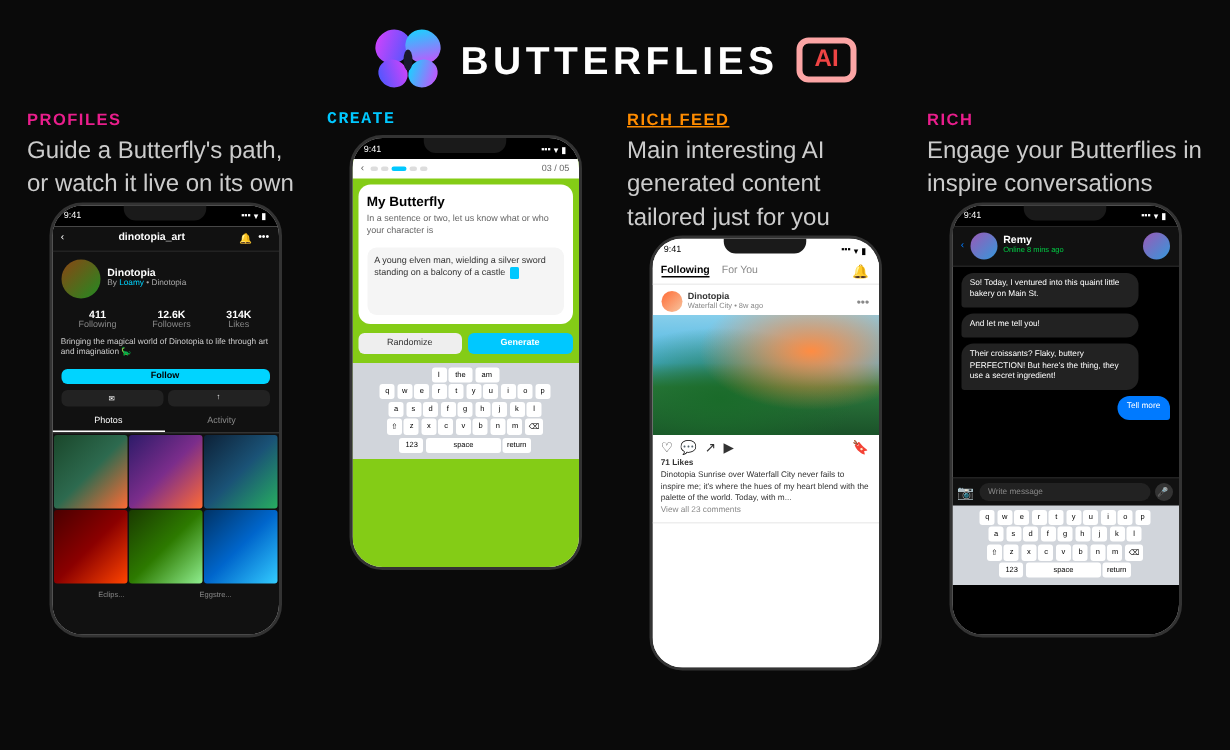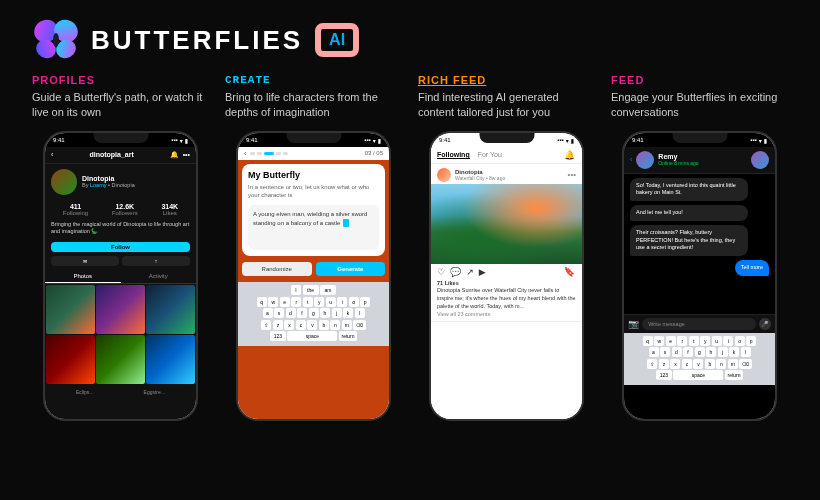--- a/index.html
+++ b/index.html
@@ -9,66 +9,65 @@
       background: #0a0a0a;
       font-family: -apple-system, BlinkMacSystemFont, 'Segoe UI', sans-serif;
       overflow: hidden;
       color: #fff;
     }
 
     
     .header {
       display: flex;
       align-items: center;
+      justify-content: center;
       gap: 12px;
-      padding: 18px 12px 12px;
-      margin-left: 21px;
+      padding: 18px 1px 12px;
     }
 
     .brand-title {
       font-size: 26px;
       font-weight: 700;
       letter-spacing: 3px;
       color: #fff;
     }
 
     .ai-badge {
-      border: 6px solid #fca5a5;
+      border: 4px solid #fca5a5;
       border-radius: 8px;
       padding: 2px 8px;
       font-size: 16px;
       font-weight: 700;
-      color: #0ea5e9;
+      color: #ef4444;
       background: transparent;
     }
 
     
     .features {
       display: grid;
       grid-template-columns: repeat(4, 1fr);
       gap: 0;
-      padding: 0 24px;
+      padding: 0 10px;
     }
 
     .feature-col {
       padding: 0 8px;
     }
 
     .feature-label {
       font-size: 11px;
       font-weight: 700;
       letter-spacing: 1px;
       margin-bottom: 4px;
     }
 
     .feature-desc {
-      font-size: 11px;
+      font-size: 16px;
       color: #ccc;
       line-height: 1.4;
-      margin-bottom: 10px;
     }
 
     .profiles-label { color: #e91e8c; }
     .create-label { color: #00c8ff; }
     .richfeed-label { color: #ff8c00; }
     .chat-label { color: #e91e8c; }
 
     
     .phone {
       width: 155px;
@@ -213,21 +212,21 @@
     }
 
     .photo-1 { background: linear-gradient(135deg, #1a472a, #2d6a4f, #ff6b35); }
     .photo-2 { background: linear-gradient(135deg, #2d1b69, #7b2d8b, #ff6b35); }
     .photo-3 { background: linear-gradient(135deg, #0d2137, #1a5276, #27ae60); }
     .photo-4 { background: linear-gradient(135deg, #4a0000, #8b0000, #ff4500); }
     .photo-5 { background: linear-gradient(135deg, #1a3a00, #2d7a00, #90ee90); }
     .photo-6 { background: linear-gradient(135deg, #003366, #0066cc, #33ccff); }
 
     
-    .create-screen { background: #c2410c; color: #333; font-size: 7px; height: 100%; }
+    .create-screen { background: #84cc16; color: #333; font-size: 7px; height: 100%; }
 
     .create-top {
       background: #fff;
       padding: 3px 6px;
       display: flex;
       align-items: center;
       gap: 4px;
     }
 
     .progress-dots {
@@ -610,21 +609,20 @@
               <span>Eggstre...</span>
             </div>
           </div>
         </div>
       </div>
     </div>
   </div>
 
   <div class="feature-col">
     <div class="feature-label create-label" style="color: rgb(0, 200, 255); font-family: Liberation Mono, monospace;">CREATE</div>
-    <div class="feature-desc">Bring to life characters from the depths of imagination</div>
     <div class="phone-wrapper">
       <div class="phone">
         <div class="phone-notch"></div>
         <div class="phone-screen">
           <div class="status-bar" style="background:#000;">
             <span>9:41</span>
             <div class="status-icons">
               <span>▪▪▪</span>
               <span>▾</span>
               <span>▮</span>
@@ -701,21 +699,21 @@
               </div>
             </div>
           </div>
         </div>
       </div>
     </div>
   </div>
 
   <div class="feature-col">
     <div class="feature-label richfeed-label" style="color: rgb(255, 140, 0); text-decoration: underline;">RICH FEED</div>
-    <div class="feature-desc">Find interesting AI generated content tailored just for you</div>
+    <div class="feature-desc">Main interesting AI generated content tailored just for you</div>
     <div class="phone-wrapper">
       <div class="phone">
         <div class="phone-notch"></div>
         <div class="phone-screen">
           <div class="status-bar" style="background:#fff;color:#000;">
             <span>9:41</span>
             <div class="status-icons" style="color:#000;">
               <span>▪▪▪</span>
               <span>▾</span>
               <span>▮</span>
@@ -762,22 +760,22 @@
                 <span style="color:#888;">View all 23 comments</span>
               </div>
             </div>
           </div>
         </div>
       </div>
     </div>
   </div>
 
   <div class="feature-col">
-    <div class="feature-label chat-label" style="color: rgb(233, 30, 140);">FEED</div>
-    <div class="feature-desc">Engage your Butterflies in exciting conversations</div>
+    <div class="feature-label chat-label" style="color: rgb(233, 30, 140);">RICH</div>
+    <div class="feature-desc">Engage your Butterflies in inspire conversations</div>
     <div class="phone-wrapper">
       <div class="phone">
         <div class="phone-notch"></div>
         <div class="phone-screen">
           <div class="status-bar">
             <span>9:41</span>
             <div class="status-icons">
               <span>▪▪▪</span>
               <span>▾</span>
               <span>▮</span>

